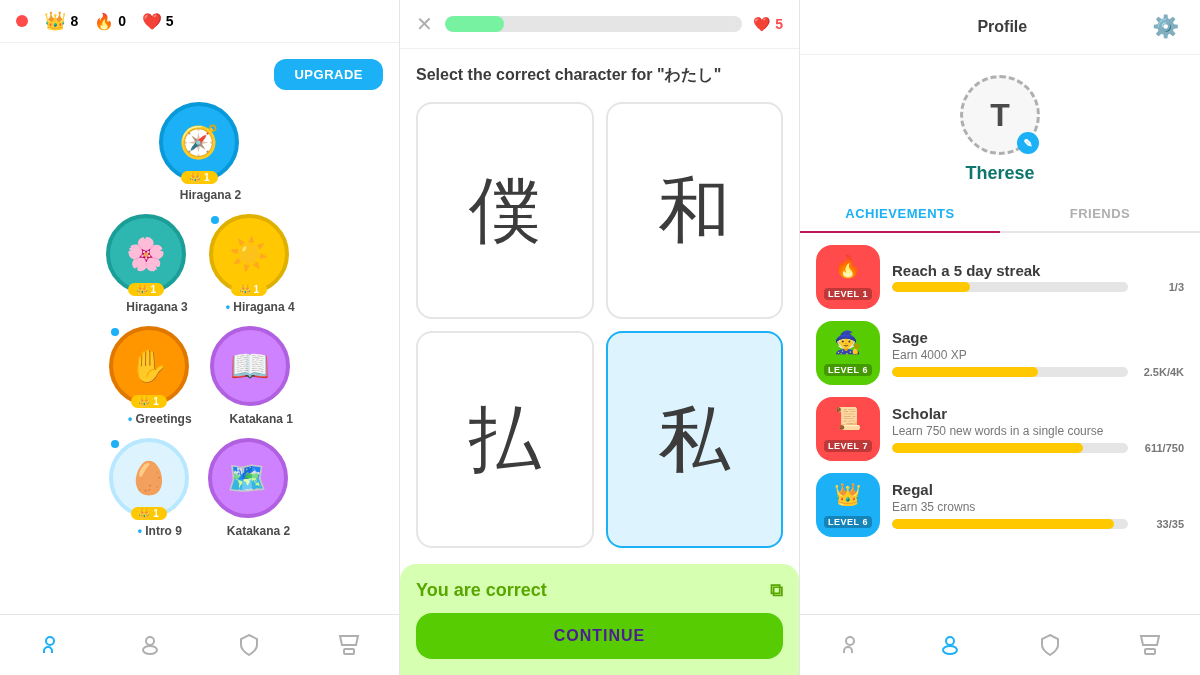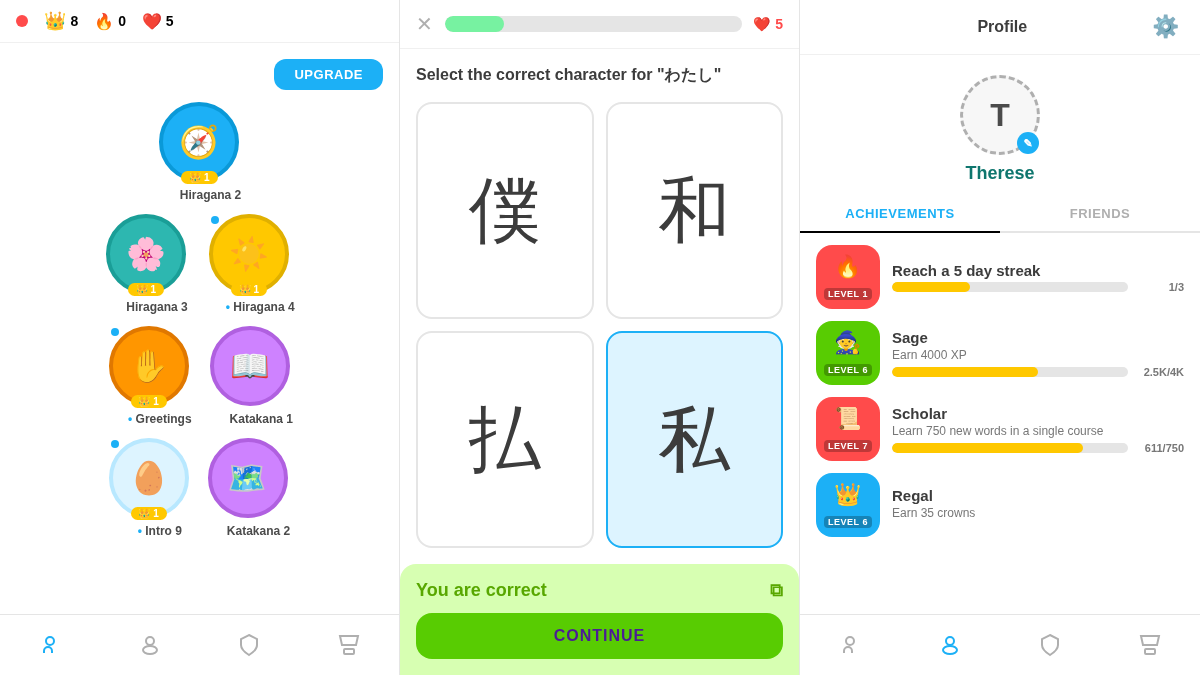--- a/index.html
+++ b/index.html
@@ -305,21 +305,21 @@
       display: flex;
       border-bottom: 2px solid #e5e5e5;
     }
     .profile-tab {
       flex: 1; text-align: center;
       padding: 10px; font-size: 13px; font-weight: 700;
       color: #afafaf; cursor: pointer; letter-spacing: 0.5px;
     }
     .profile-tab.active {
       color: #1cb0f6;
-      border-bottom: 2px solid #000000;
+      border-bottom: 2px solid #be185d;
       margin-bottom: -2px;
     }
 
     .achievements-list {
       flex: 1; overflow-y: auto;
       padding: 12px 16px;
       display: flex;
       flex-direction: column;
       gap: 12px;
     }
@@ -621,20 +621,26 @@
     </div>
 
     <div class="achievement-item">
       <div class="ach-badge blue2">
         <span>👑</span>
         <span class="ach-level">LEVEL 6</span>
       </div>
       <div class="ach-info">
         <div class="ach-name">Regal</div>
         <div class="ach-desc">Earn 35 crowns</div>
+        <div class="ach-progress-row">
+          <div class="ach-bar-bg">
+            <div class="ach-bar-fill" style="width:94%"></div>
+          </div>
+          <span class="ach-count">33/35</span>
+        </div>
       </div>
     </div>
   </div>
 
   <div class="profile-nav">
     <div class="nav-icon">
       <svg width="24" height="24" viewBox="0 0 24 24" fill="none" stroke="#afafaf" stroke-width="2">
           <circle cx="12" cy="8" r="4"></circle>
           <path d="M6 20v-2a4 4 0 0 1 8 0v2"></path>
         </svg>

